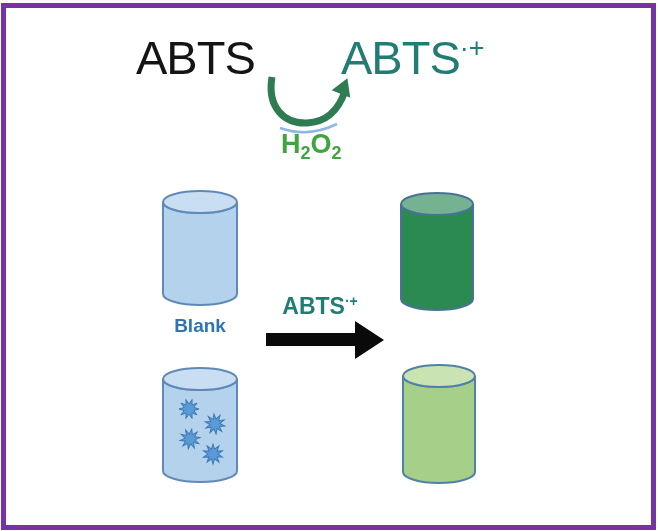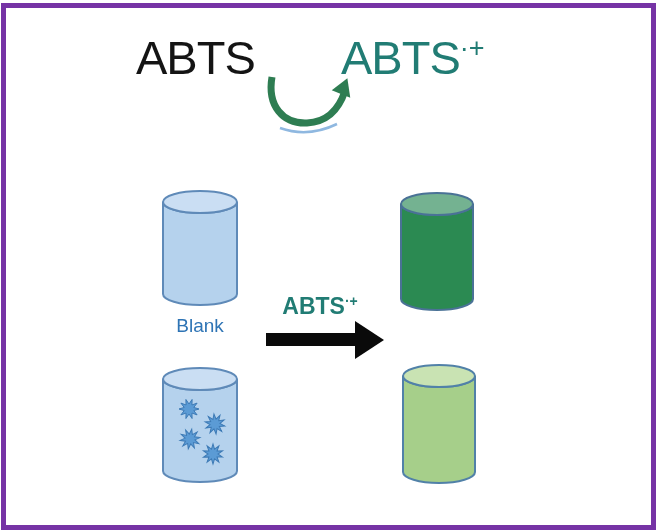--- a/index.html
+++ b/index.html
@@ -48,21 +48,21 @@
     font-weight: bold;
     color: var(--green-text, #41a43f);
     line-height: 1.1;
     white-space: nowrap;
   }
   .catalyst .sub {
     font-size: 18px;
     vertical-align: -6px;
   }
   .vial-label {
-    font-weight: normal;
+    font-weight: bold;
     color: var(--label-blue, #2e74b5);
     text-align: center;
     font-size: 19px;
     line-height: 1.1;
   }
   .blank-label   { left: 161px; top: 316px; width: 78px; }
   .sample-label  { left: 146px; top: 491px; width: 118px; white-space: nowrap; }
   .mid-reagent {
     left: 268px; top: 294px; width: 104px;
     text-align: center;
@@ -90,20 +90,23 @@
   <div class="abs product">
     <span>ABTS</span><span class="rad">·+</span>
   </div>
 
   <svg class="abs" style="left:253px; top:76px;" width="118" height="62" viewBox="0 0 118 62">
     <path d="M27,52 Q55,62 84,48" fill="none" stroke="var(--curve-underline,#8fb8e0)" stroke-width="2.5"></path>
     <path d="M19,1 C14,30 30,48 54,47 C74,46 86,33 92,15" fill="none" stroke="var(--arrow-green,#2e7d52)" stroke-width="7"></path>
     <polygon points="0,-10 17,0 0,10" transform="translate(88,18) rotate(-68)" fill="var(--arrow-green,#2e7d52)"></polygon>
   </svg>
 
+  <div class="abs catalyst">
+    <span>H</span><span class="sub">2</span><span>O</span><span class="sub">2</span>
+  </div>
 
   <svg class="abs" style="left:161px; top:190px;" width="78" height="117" viewBox="0 0 78 117">
     <path d="M2,12 V104 A37,11 0 0 0 76,104 V12 A37,11 0 0 1 2,12 Z" fill="var(--vial-blue-fill,#b5d2ed)" stroke="var(--vial-blue-stroke,#5f8ab8)" stroke-width="2"></path>
     <ellipse cx="39" cy="12" rx="37" ry="11" fill="var(--vial-blue-top,#cadef3)" stroke="var(--vial-blue-stroke,#5f8ab8)" stroke-width="2"></ellipse>
   </svg>
   <div class="abs vial-label blank-label">Blank</div>
 
   <svg class="abs" style="left:161px; top:367px;" width="78" height="117" viewBox="0 0 78 117">
     <defs>
       <polygon id="starburst" points="10,0 4.76,1.55 8.09,5.88 2.94,4.05 3.09,9.51 0,5 -3.09,9.51 -2.94,4.05 -8.09,5.88 -4.76,1.55 -10,0 -4.76,-1.55 -8.09,-5.88 -2.94,-4.05 -3.09,-9.51 0,-5 3.09,-9.51 2.94,-4.05 8.09,-5.88 4.76,-1.55"></polygon>

